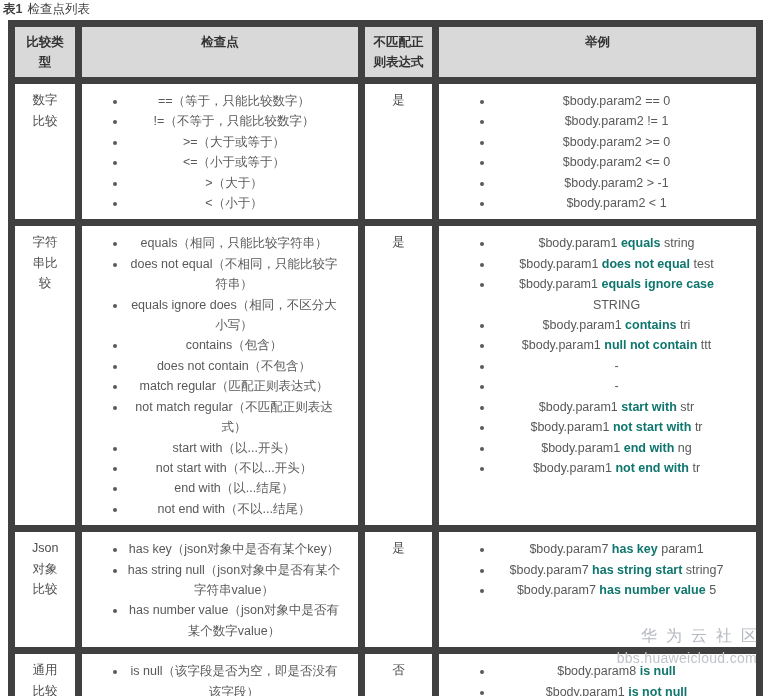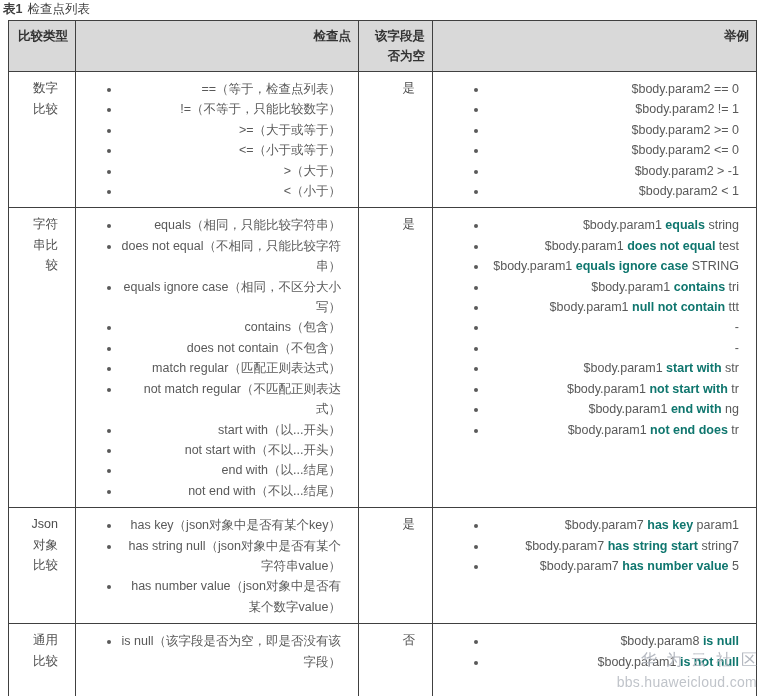--- a/index.html
+++ b/index.html
@@ -2,34 +2,34 @@
 <html><head>
 <meta charset="utf-8">
 <style>
   html,body{margin:0;padding:0;background:#fff;}
   body{font-family:"Liberation Sans","DejaVu Sans",sans-serif;font-size:12.5px;color:#595959;}
   .page{position:relative;width:766px;height:696px;overflow:hidden;background:#fff;}
   .caption{position:absolute;top:1px;left:3px;color:#3f3f3f;white-space:nowrap;}
   .caption .cap-prefix{font-weight:bold;}
   .caption .cap-text{margin-left:5px;}
   table.check-table{position:absolute;top:20px;left:8px;width:748px;border-collapse:collapse;table-layout:fixed;}
-  th,td{border:1px solid #404040;vertical-align:top;text-align:right;box-sizing:border-box;}
+  th,td{border:7px solid #404040;vertical-align:top;text-align:center;box-sizing:border-box;}
   th{background:#d9d9d9;color:#333;font-weight:bold;padding:5px 7px;line-height:1.6;height:46px;}
   td{padding:6px 17px;line-height:1.64;}
   td ul{margin:1px 0 0 0;padding:0 0 0 28px;list-style:disc;}
   td.cell-ex ul{padding-left:38px;}
   td li{line-height:20.4px;}
   td.cell-type,td.cell-req{color:#4d4d4d;}
   .op{font-weight:bold;color:#0f766e;}
   tbody tr:nth-child(1) td{height:135px;}
   tbody tr:nth-child(2) td{height:277px;}
   tbody tr:nth-child(3) td{height:58px;}
   tbody tr:nth-child(4) td{height:109px;}
   tbody tr:nth-child(5) td{height:120px;}
-  .watermark{position:absolute;top:650px;right:9px;text-align:right;pointer-events:none;line-height:1.2;}
+  .watermark{position:absolute;top:626px;right:9px;text-align:right;pointer-events:none;line-height:1.2;}
   .wm-cn{font-size:16px;letter-spacing:9px;margin-right:-9px;color:#b4b8c0;}
   .wm-url{font-size:14px;letter-spacing:.3px;color:#c0c4ca;margin-top:5px;}
 </style>
 </head>
 <body>
 
 <div class="page">
 
   <div class="caption">
     <span class="cap-prefix">表1</span><span class="cap-text">检查点列表</span>
@@ -39,30 +39,30 @@
     <colgroup>
       <col style="width:67px">
         <col style="width:283px">
         <col style="width:74px">
         <col style="width:324px">
     </colgroup>
     <thead>
       <tr>
         <th>比较类型</th>
         <th>检查点</th>
-        <th>该字段是否为空</th>
+        <th>不匹配正则表达式</th>
         <th>举例</th>
       </tr>
     </thead>
     <tbody>
         <tr>
           <td class="cell-type">数字比较</td>
           <td class="cell-check">
             <ul>
-              <li>==（等于，检查点列表）</li>
+              <li>==（等于，只能比较数字）</li>
               <li>!=（不等于，只能比较数字）</li>
               <li>&gt;=（大于或等于）</li>
               <li>&lt;=（小于或等于）</li>
               <li>&gt;（大于）</li>
               <li>&lt;（小于）</li>
             </ul>
           </td>
           <td class="cell-req">是</td>
           <td class="cell-ex">
             <ul>
@@ -74,21 +74,21 @@
               <li><span>$body.param2 &lt; 1</span></li>
             </ul>
           </td>
         </tr>
         <tr>
           <td class="cell-type">字符串比较</td>
           <td class="cell-check">
             <ul>
               <li>equals（相同，只能比较字符串）</li>
               <li>does not equal（不相同，只能比较字符串）</li>
-              <li>equals ignore case（相同，不区分大小写）</li>
+              <li>equals ignore does（相同，不区分大小写）</li>
               <li>contains（包含）</li>
               <li>does not contain（不包含）</li>
               <li>match regular（匹配正则表达式）</li>
               <li>not match regular（不匹配正则表达式）</li>
               <li>start with（以...开头）</li>
               <li>not start with（不以...开头）</li>
               <li>end with（以...结尾）</li>
               <li>not end with（不以...结尾）</li>
             </ul>
           </td>
@@ -98,21 +98,21 @@
               <li><span>$body.param1 </span><span class="op">equals</span><span> string</span></li>
               <li><span>$body.param1 </span><span class="op">does not equal</span><span> test</span></li>
               <li><span>$body.param1 </span><span class="op">equals ignore case</span><span> STRING</span></li>
               <li><span>$body.param1 </span><span class="op">contains</span><span> tri</span></li>
               <li><span>$body.param1 </span><span class="op">null not contain</span><span> ttt</span></li>
               <li><span>-</span></li>
               <li><span>-</span></li>
               <li><span>$body.param1 </span><span class="op">start with</span><span> str</span></li>
               <li><span>$body.param1 </span><span class="op">not start with</span><span> tr</span></li>
               <li><span>$body.param1 </span><span class="op">end with</span><span> ng</span></li>
-              <li><span>$body.param1 </span><span class="op">not end does</span><span> tr</span></li>
+              <li><span>$body.param1 </span><span class="op">not end with</span><span> tr</span></li>
             </ul>
           </td>
         </tr>
         <tr>
           <td class="cell-type">Json对象比较</td>
           <td class="cell-check">
             <ul>
               <li>has key（json对象中是否有某个key）</li>
               <li>has string null（json对象中是否有某个字符串value）</li>
               <li>has number value（json对象中是否有某个数字value）</li>

